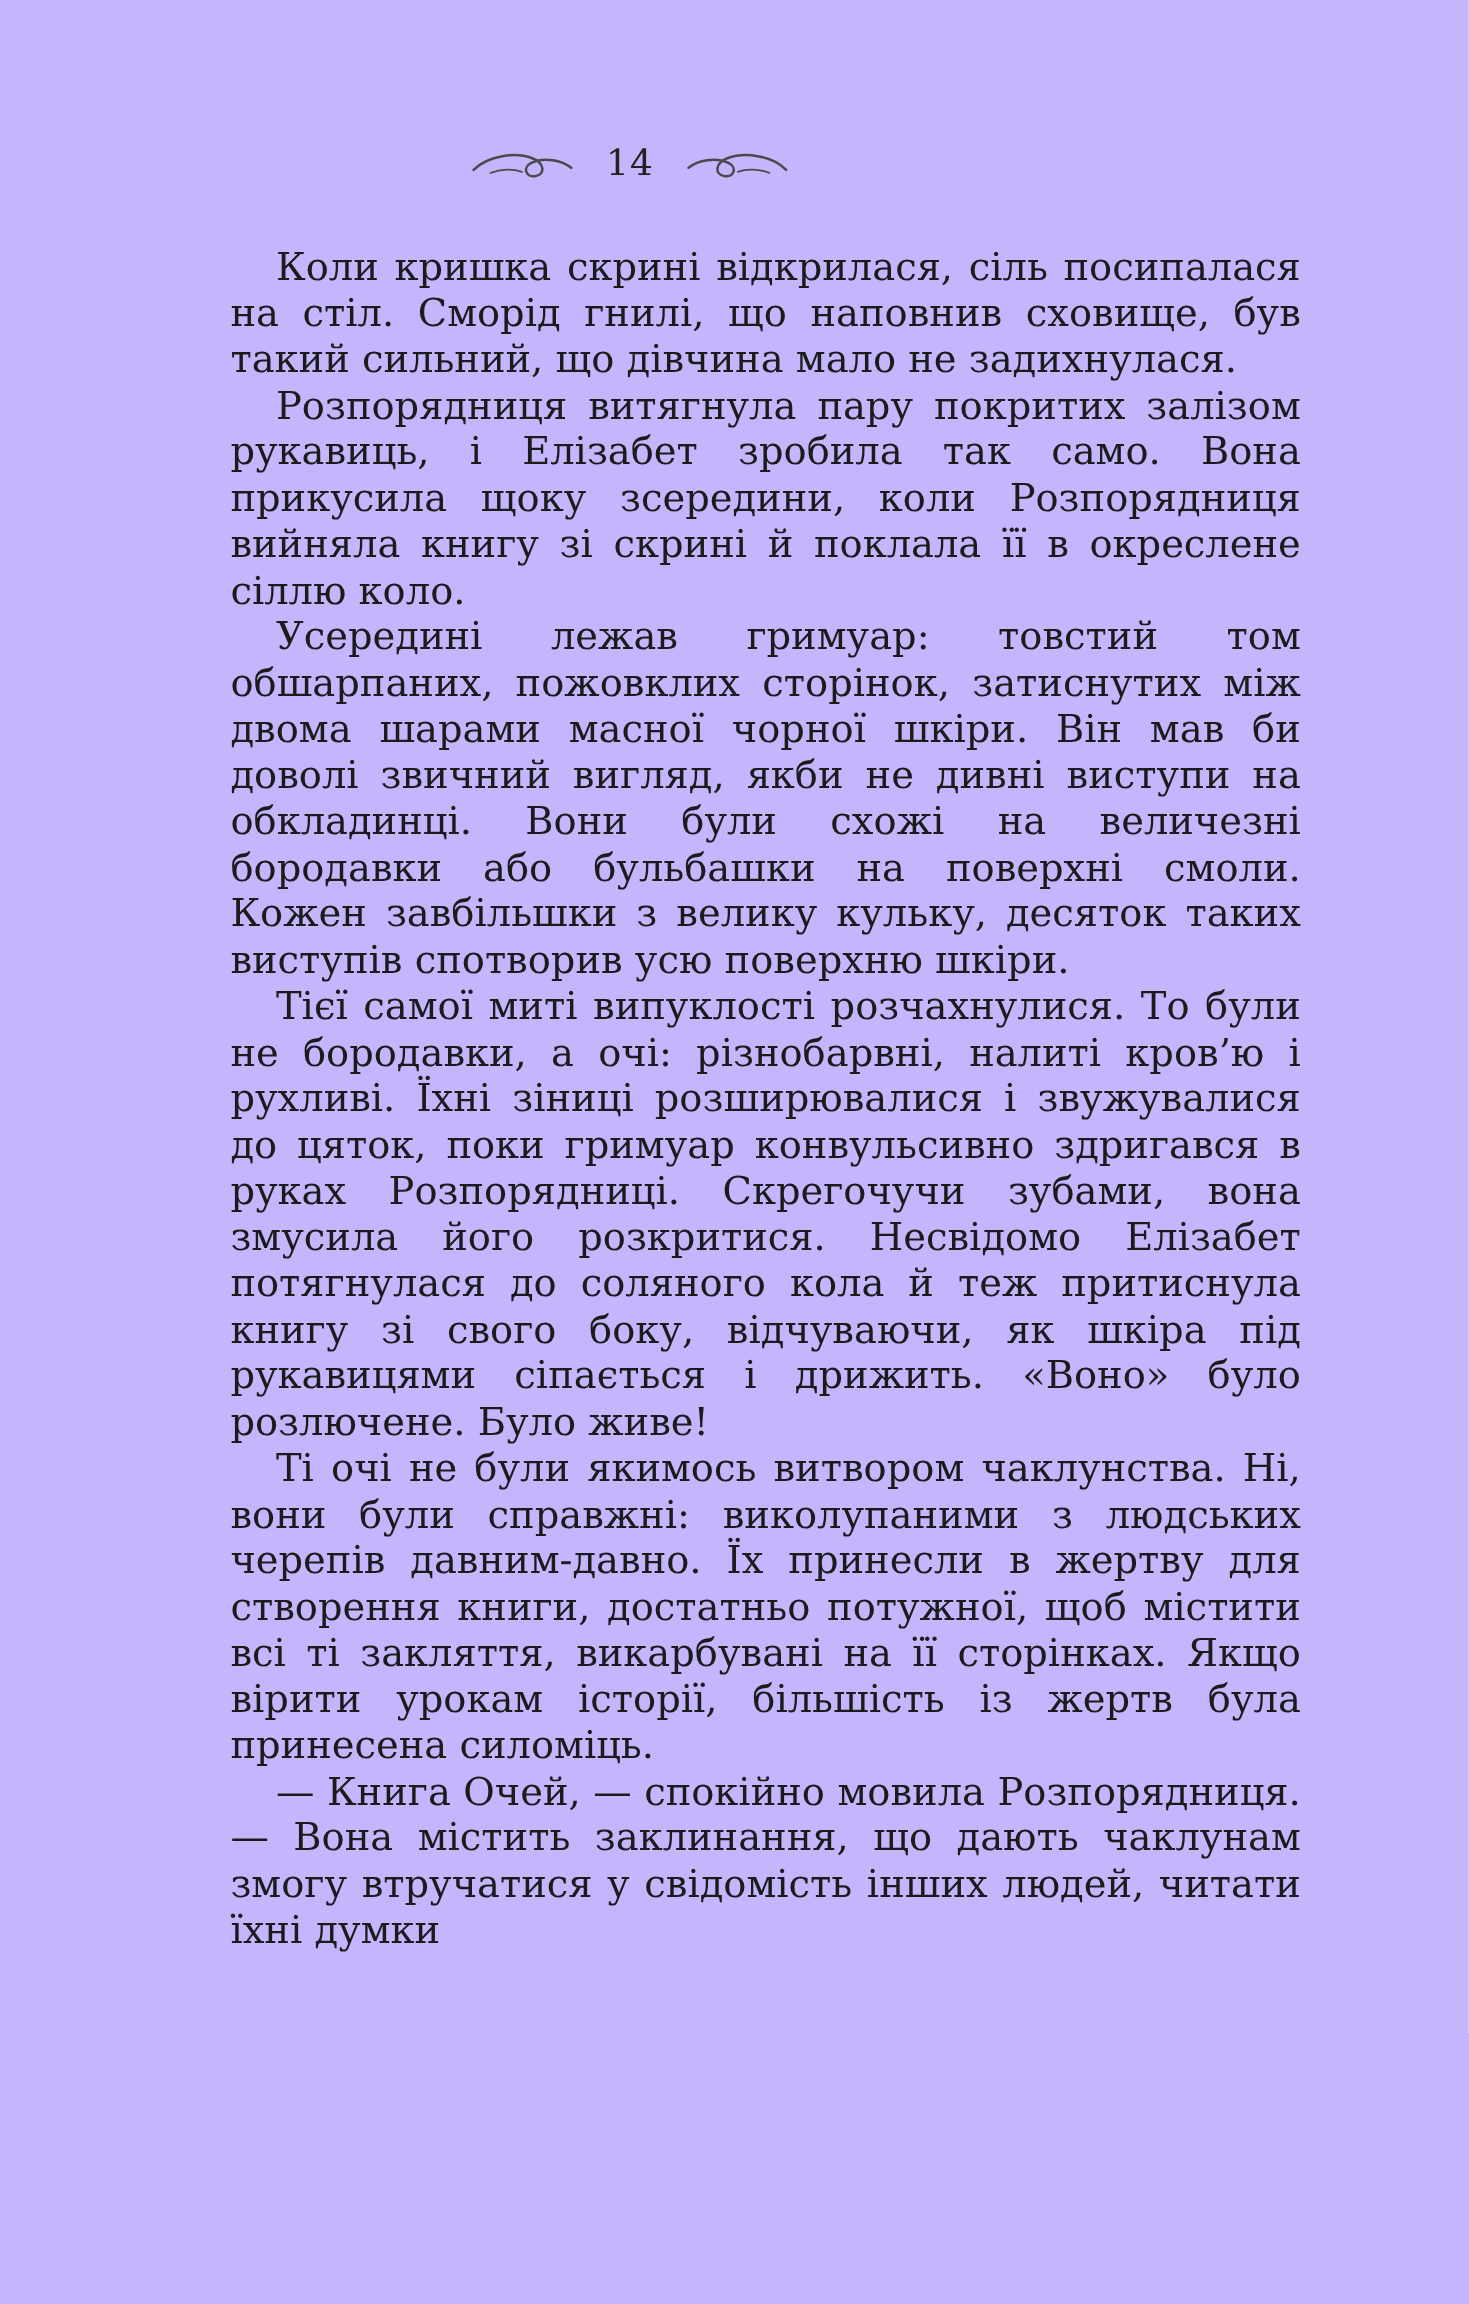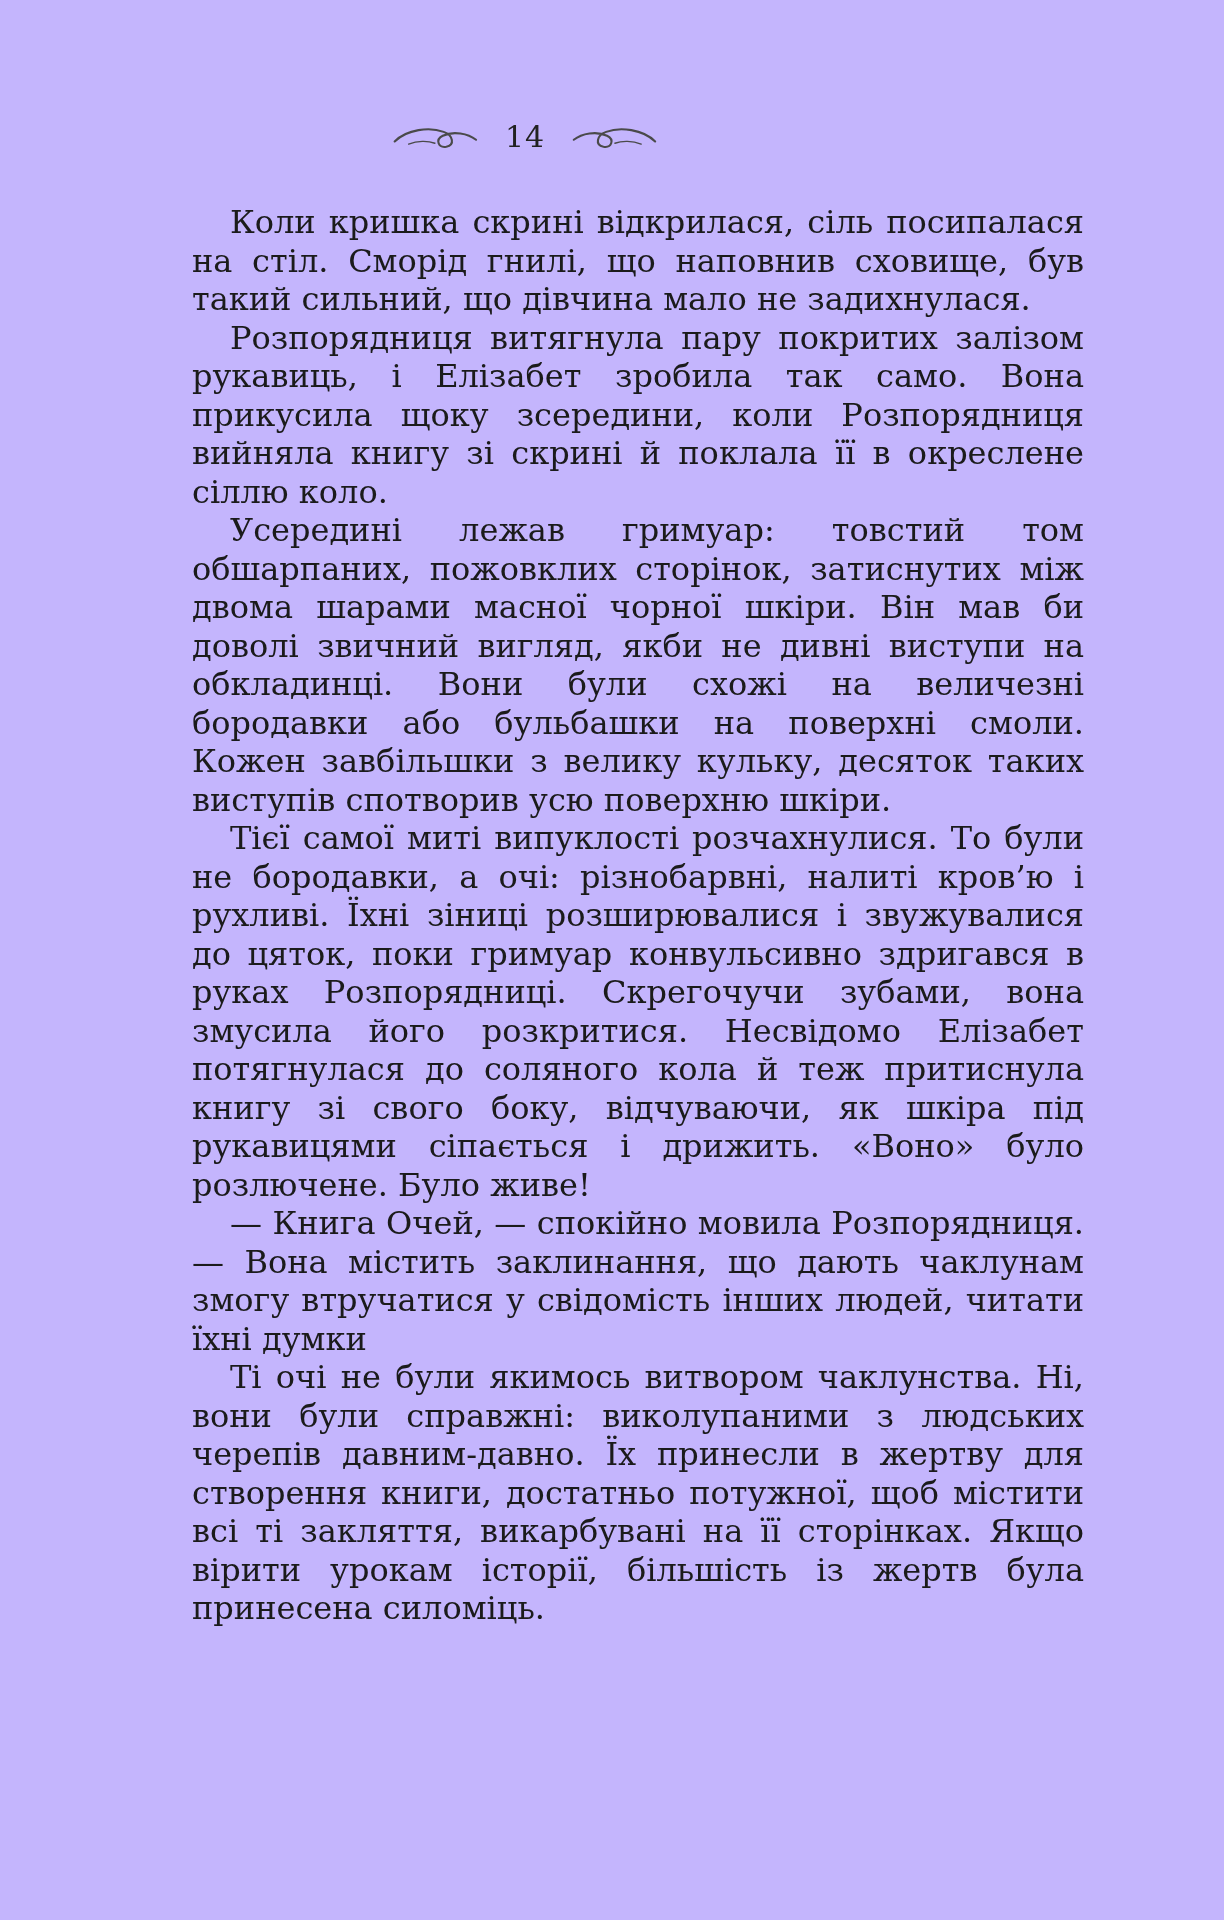--- a/index.html
+++ b/index.html
@@ -80,17 +80,17 @@
         <path d="M 20 23 C 30 19, 42 19, 50 22" fill="none" stroke="#4a4a4a" stroke-width="1.6" stroke-linecap="round"></path>
       </svg>
     </span>
   </header>
 
   <main class="text-block">
       <p>Коли кришка скрині відкрилася, сіль посипалася на стіл. Сморід гнилі, що наповнив сховище, був такий сильний, що дівчина мало не задихнулася.</p>
       <p>Розпорядниця витягнула пару покритих залізом рукавиць, і Елізабет зробила так само. Вона прикусила щоку зсередини, коли Розпорядниця вийняла книгу зі скрині й поклала її в окреслене сіллю коло.</p>
       <p>Усередині лежав гримуар: товстий том обшарпаних, пожовклих сторінок, затиснутих між двома шарами масної чорної шкіри. Він мав би доволі звичний вигляд, якби не дивні виступи на обкладинці. Вони були схожі на величезні бородавки або бульбашки на поверхні смоли. Кожен завбільшки з велику кульку, десяток таких виступів спотворив усю поверхню шкіри.</p>
       <p>Тієї самої миті випуклості розчахнулися. То були не бородавки, а очі: різнобарвні, налиті кров’ю і рухливі. Їхні зіниці розширювалися і звужувалися до цяток, поки гримуар конвульсивно здригався в руках Розпорядниці. Скрегочучи зубами, вона змусила його розкритися. Несвідомо Елізабет потягнулася до соляного кола й теж притиснула книгу зі свого боку, відчуваючи, як шкіра під рукавицями сіпається і дрижить. «Воно» було розлючене. Було живе!</p>
+      <p>Ті очі не були якимось витвором чаклунства. Ні, вони були справжні: виколупаними з людських черепів давним-давно. Їх принесли в жертву для створення книги, достатньо потужної, щоб містити всі ті закляття, викарбувані на її сторінках. Якщо вірити урокам історії, більшість із жертв була принесена силоміць.</p>
       <p>— Книга Очей, — спокійно мовила Розпорядниця. — Вона містить заклинання, що дають чаклунам змогу втручатися у свідомість інших людей, читати їхні думки</p>
-      <p>Ті очі не були якимось витвором чаклунства. Ні, вони були справжні: виколупаними з людських черепів давним-давно. Їх принесли в жертву для створення книги, достатньо потужної, щоб містити всі ті закляття, викарбувані на її сторінках. Якщо вірити урокам історії, більшість із жертв була принесена силоміць.</p>
     </main>
 
 </div>
 
 </body></html>

